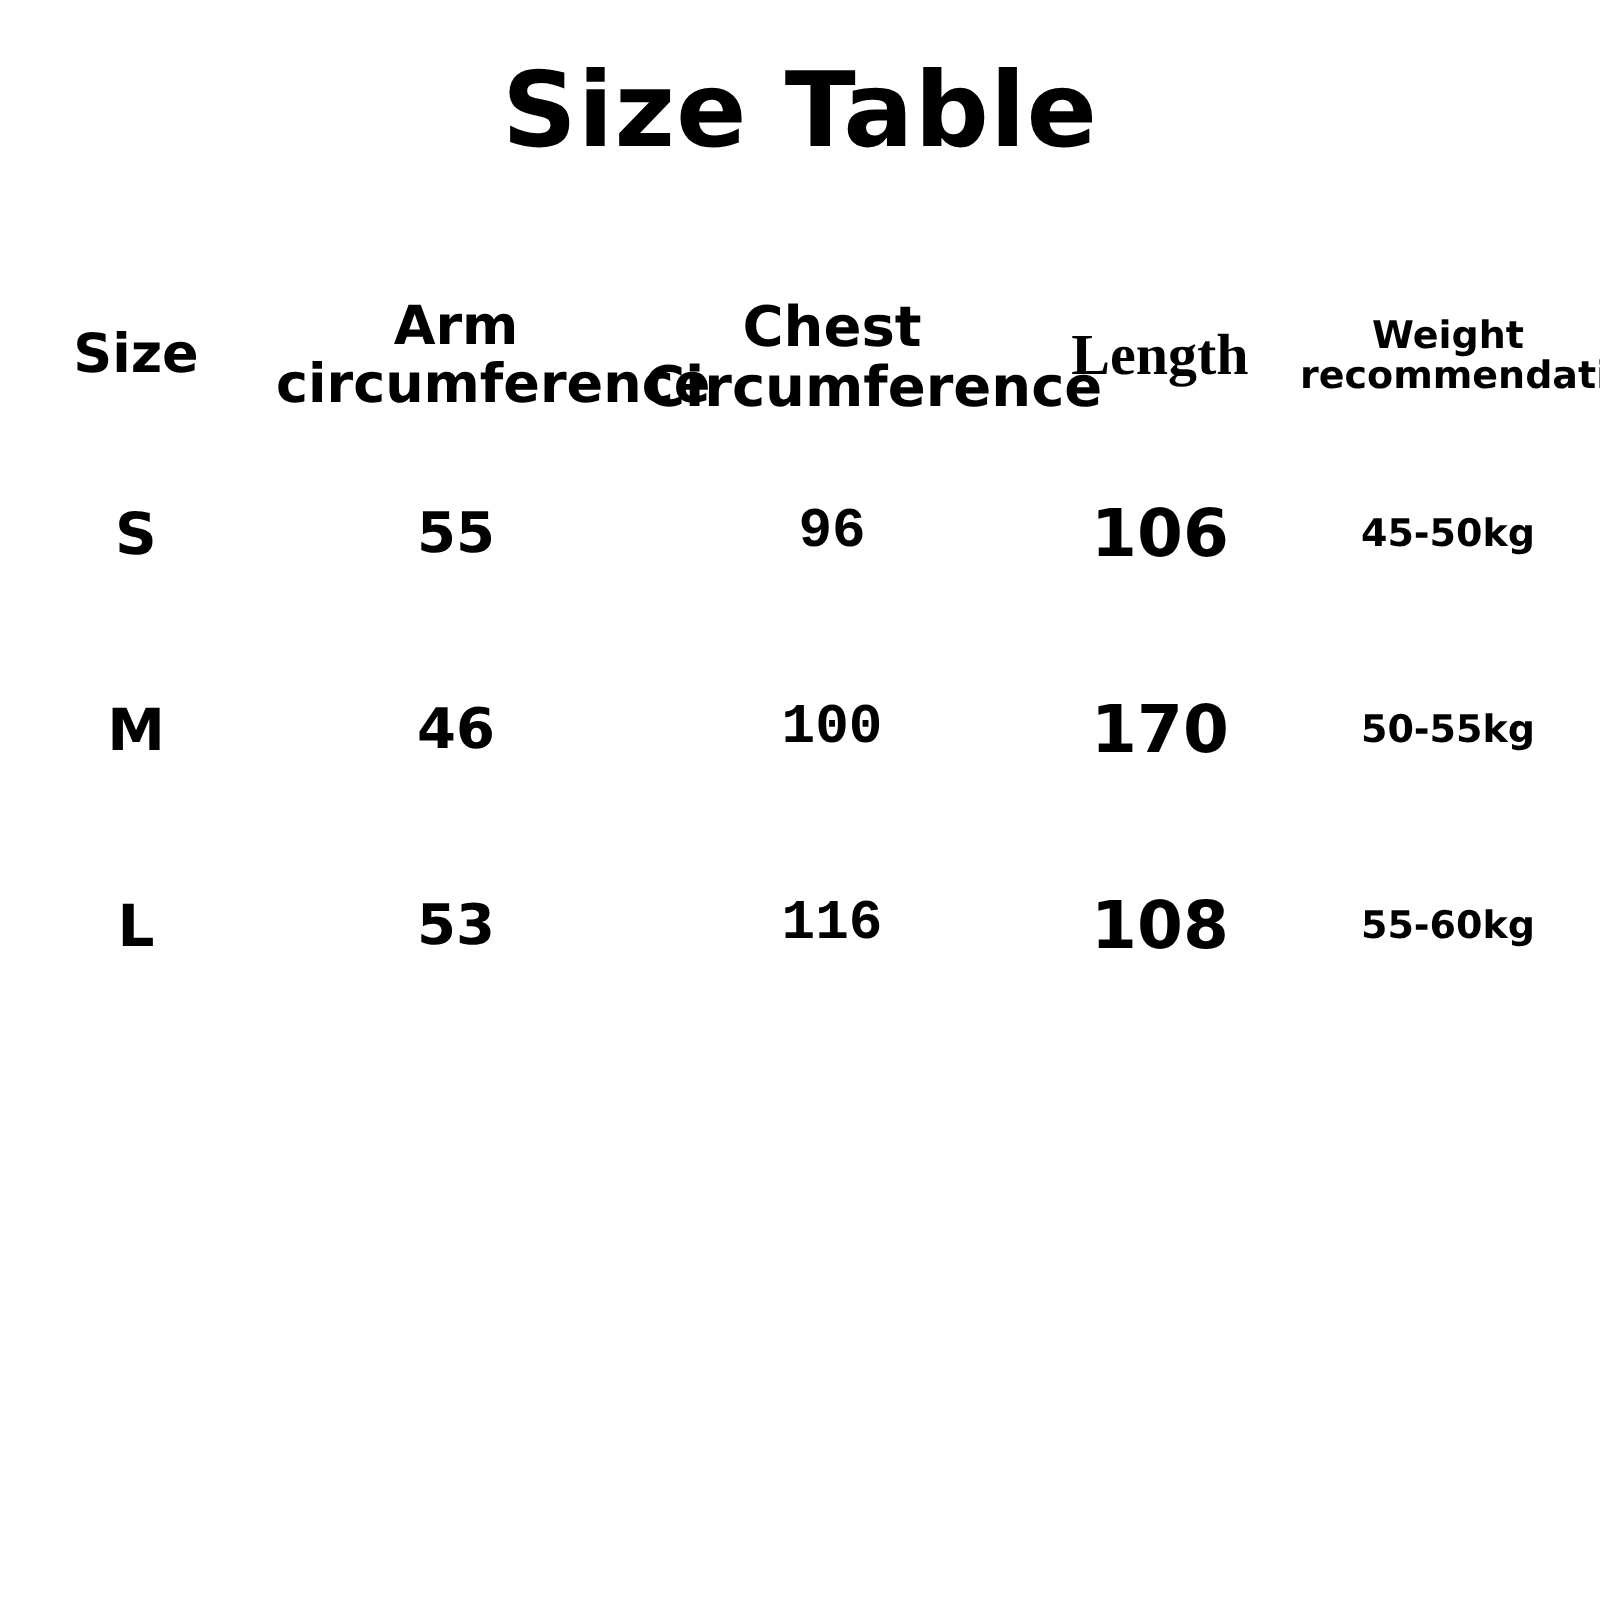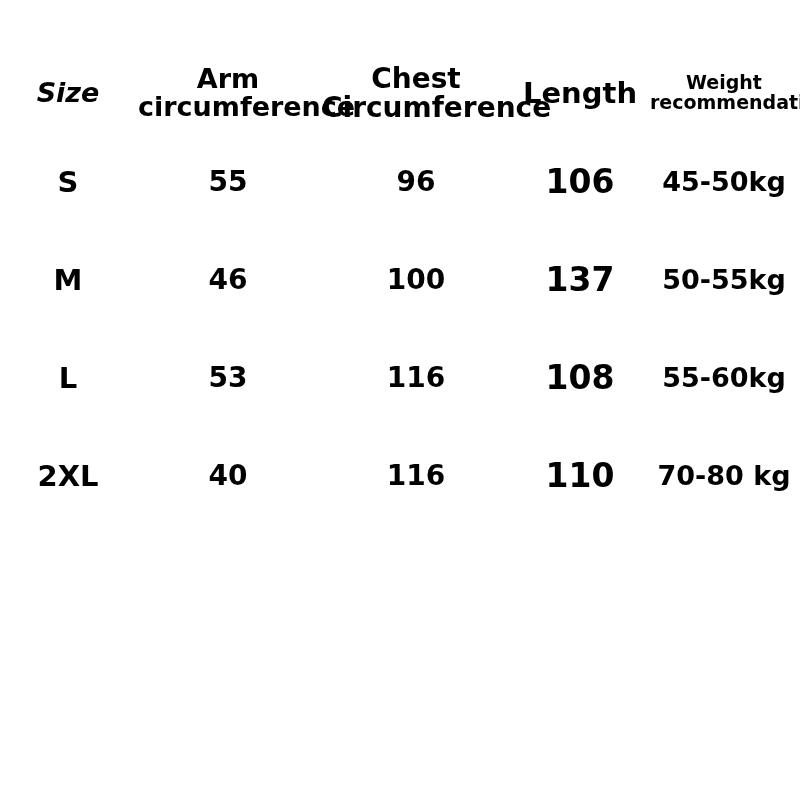--- a/index.html
+++ b/index.html
@@ -40,43 +40,44 @@
   table.size-table col.c-length { width: 17%; }
   table.size-table col.c-weight { width: 19%; }
 
   table.size-table th {
     font-weight: bold;
     text-align: center;
     vertical-align: middle;
     padding: 4px 2px 10px 2px;
     line-height: 1.05;
   }
-  .th-size { font-size: 27px; font-style: italic; }
+  .th-size { font-size: 27px; }
   .th-arm { font-size: 27px; }
   .th-chest { font-size: 28px; }
-  .th-length { font-size: 29px; }
+  .th-length { font-size: 29px; font-family: Liberation Serif, serif; }
   .th-weight { font-size: 19px; }
 
   table.size-table td {
     text-align: center;
     vertical-align: middle;
     height: 96px;
     font-weight: bold;
   }
   td.cell-size { font-size: 29px; }
   td.cell-arm { font-size: 28px; }
-  td.cell-chest { font-size: 28px; }
+  td.cell-chest { font-size: 28px; font-family: Liberation Mono, monospace; }
   td.cell-length { font-size: 33px; }
-  td.cell-weight { font-size: 27px; }
+  td.cell-weight { font-size: 19px; }
 </style>
 </head>
 <body>
 
 <div class="page">
 
+  <h1 class="title">Size Table</h1>
 
   <table class="size-table">
     <colgroup>
       <col class="c-size">
       <col class="c-arm">
       <col class="c-chest">
       <col class="c-length">
       <col class="c-weight">
     </colgroup>
     <thead>
@@ -93,33 +94,26 @@
         <td class="cell-size">S</td>
         <td class="cell-arm">55</td>
         <td class="cell-chest">96</td>
         <td class="cell-length">106</td>
         <td class="cell-weight">45-50kg</td>
       </tr>
       <tr>
         <td class="cell-size">M</td>
         <td class="cell-arm">46</td>
         <td class="cell-chest">100</td>
-        <td class="cell-length">137</td>
+        <td class="cell-length">170</td>
         <td class="cell-weight">50-55kg</td>
       </tr>
       <tr>
         <td class="cell-size">L</td>
         <td class="cell-arm">53</td>
         <td class="cell-chest">116</td>
         <td class="cell-length">108</td>
         <td class="cell-weight">55-60kg</td>
       </tr>
-      <tr>
-        <td class="cell-size">2XL</td>
-        <td class="cell-arm">40</td>
-        <td class="cell-chest">116</td>
-        <td class="cell-length">110</td>
-        <td class="cell-weight">70-80 kg</td>
-      </tr>
     </tbody>
   </table>
 
 </div>
 
 </body></html>

